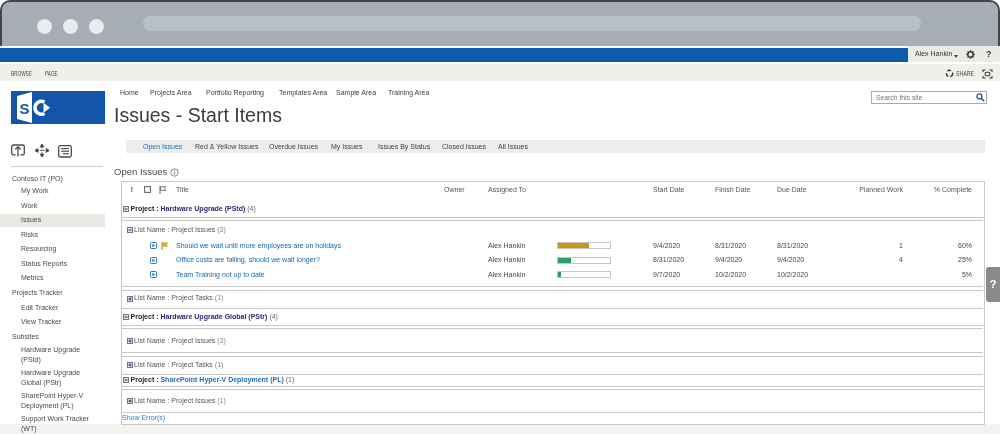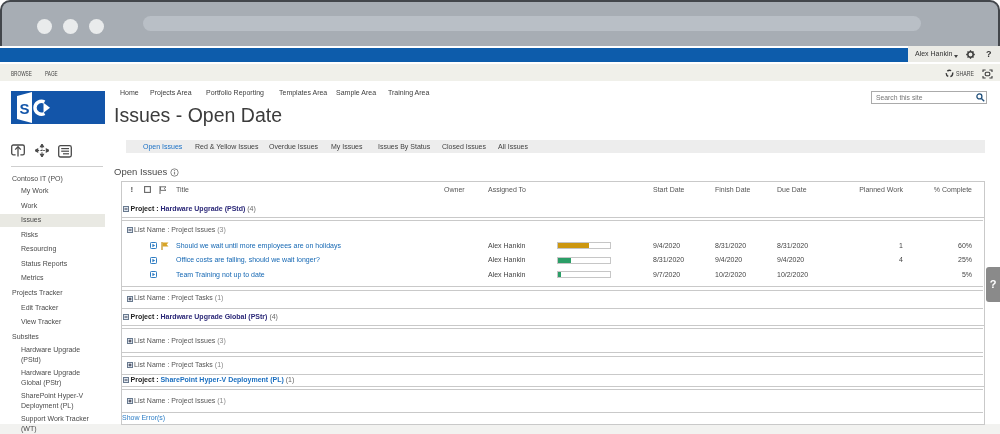--- a/index.html
+++ b/index.html
@@ -97,21 +97,21 @@
     <polygon points="27.5,10.7 34,15.75 27.5,20.8" fill="#fff"></polygon>
   </svg>
 
   <div class="t" style="left:120px;top:89px;font-size:7px;color:#3c3c3c;">Home</div>
   <div class="t" style="left:150px;top:89px;font-size:7px;color:#3c3c3c;">Projects Area</div>
   <div class="t" style="left:206px;top:89px;font-size:7px;color:#3c3c3c;">Portfolio Reporting</div>
   <div class="t" style="left:279px;top:89px;font-size:7px;color:#3c3c3c;">Templates Area</div>
   <div class="t" style="left:336px;top:89px;font-size:7px;color:#3c3c3c;">Sample Area</div>
   <div class="t" style="left:388px;top:89px;font-size:7px;color:#3c3c3c;">Training Area</div>
 
-  <div class="t" style="left:114px;top:104px;font-size:19.5px;color:#3c3c3c;">Issues - Open Date</div>
+  <div class="t" style="left:114px;top:104px;font-size:19.5px;color:#3c3c3c;">Issues - Start Items</div>
 
   <svg class="a" style="left:11px;top:144px;" width="14" height="13" viewBox="0 0 14 13">
     <rect x="0.7" y="1" width="12.6" height="9.8" rx="1.6" fill="none" stroke="#4a4a4a" stroke-width="1.3"></rect>
     <rect x="4.6" y="9.8" width="4.8" height="2.4" fill="#ffffff"></rect>
     <line x1="7" y1="12.4" x2="7" y2="3" stroke="#4a4a4a" stroke-width="1.3"></line>
     <path d="M4.2 5.6 L7 2.7 L9.8 5.6" fill="none" stroke="#4a4a4a" stroke-width="1.3"></path>
   </svg>
   <svg class="a" style="left:34.5px;top:144px;" width="14" height="13" viewBox="0 0 14 13">
     <g stroke="#4a4a4a" stroke-width="1.1" fill="#4a4a4a">
       <line x1="7" y1="2.6" x2="7" y2="10.4" stroke-dasharray="1.6 1.2"></line>

